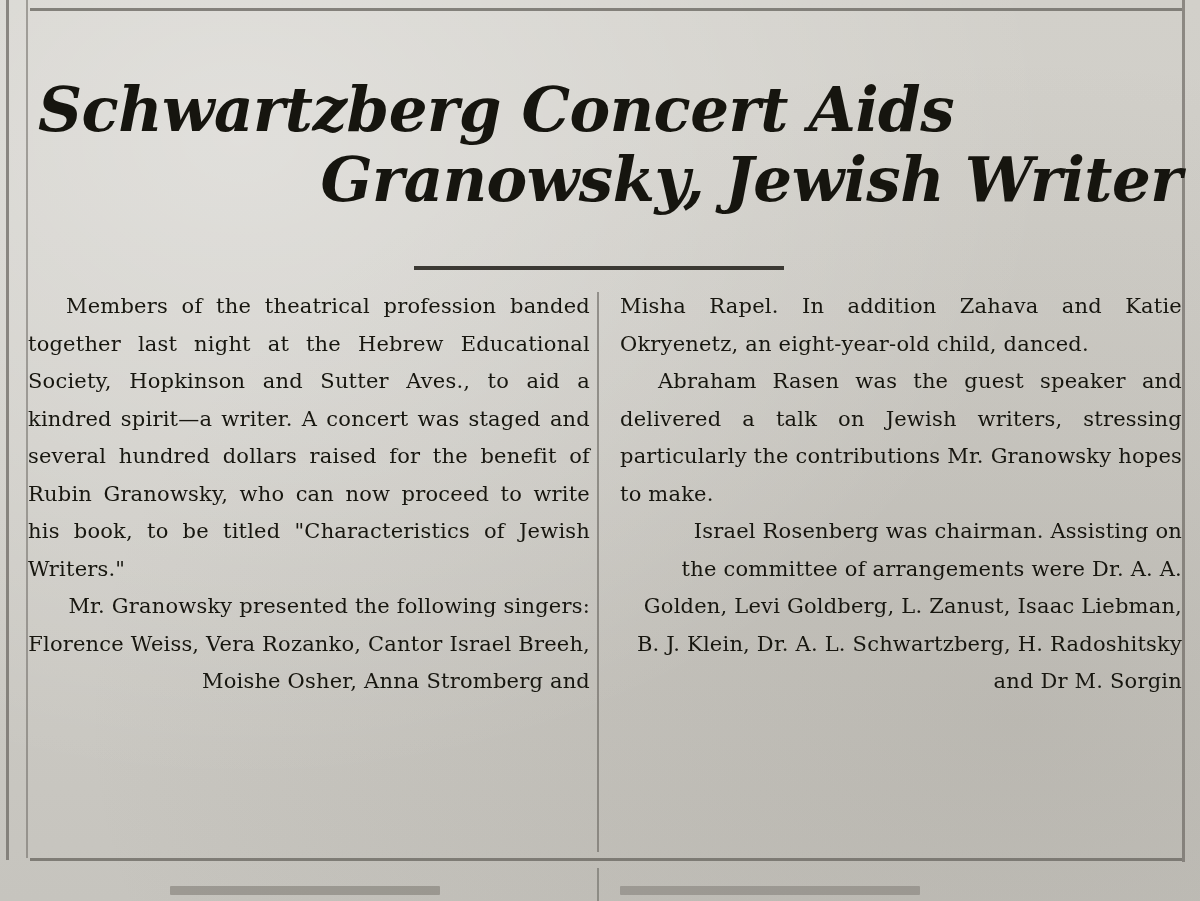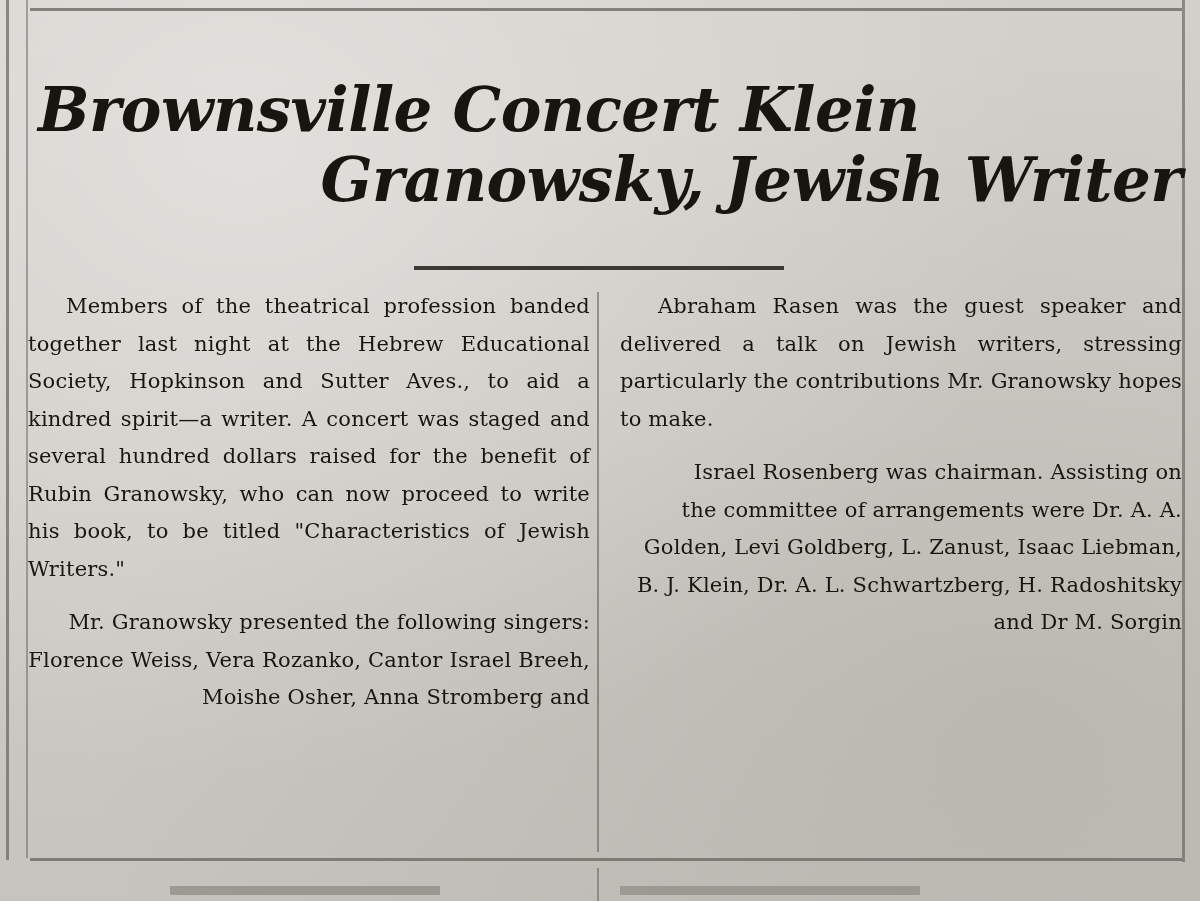--- a/index.html
+++ b/index.html
@@ -105,21 +105,21 @@
     line-height: 37.5px;
     letter-spacing: .2px;
   }
   .column.left  { padding-right: 14px; }
   .column.right { padding-left: 16px; }
   .para {
     margin: 0;
     text-align: justify;
     text-justify: inter-word;
   }
-  .para + .para { margin-top: 16px; }
+  .para + .para { margin-top: 0; }
   .para.indent::before {
     content: "";
     display: inline-block;
     width: 38px;
   }
   .para.last { text-align: right; }
 
   
   #column-divider {
     position: absolute;
@@ -151,36 +151,37 @@
 
   <div id="paper-texture"></div>
 
   <div class="edge-rule" id="left-rule-outer"></div>
   <div class="edge-rule" id="left-rule-inner"></div>
   <div class="edge-rule" id="right-rule"></div>
   <div class="edge-rule" id="top-rule"></div>
   <div class="edge-rule" id="bottom-rule"></div>
 
   <h1 id="headline">
-    <span class="hl-line-1">Brownsville Concert Klein</span>
+    <span class="hl-line-1">Schwartzberg Concert Aids</span>
     <span class="hl-line-2">Granowsky, Jewish Writer</span>
   </h1>
 
   <div id="headline-rule"></div>
 
   <div id="column-divider"></div>
 
   <div id="body-columns">
 
     <div class="column left">
       <p class="para indent">Members of the theatrical profession banded together last night at the Hebrew Educational Society, Hopkinson and Sutter Aves., to aid a kindred spirit—a writer. A concert was staged and several hundred dollars raised for the benefit of Rubin Granowsky, who can now proceed to write his book, to be titled "Characteristics of Jewish Writers."</p>
       <p class="para indent last">Mr. Granowsky presented the following singers: Florence Weiss, Vera Rozanko, Cantor Israel Breeh, Moishe Osher, Anna Stromberg and</p>
     </div>
 
     <div class="column right">
+      <p class="para">Misha Rapel. In addition Zahava and Katie Okryenetz, an eight-year-old child, danced.</p>
       <p class="para indent">Abraham Rasen was the guest speaker and delivered a talk on Jewish writers, stressing particularly the contributions Mr. Granowsky hopes to make.</p>
       <p class="para indent last">Israel Rosenberg was chairman. Assisting on the committee of arrangements were Dr. A. A. Golden, Levi Goldberg, L. Zanust, Isaac Liebman, B. J. Klein, Dr. A. L. Schwartzberg, H. Radoshitsky and Dr M. Sorgin</p>
     </div>
 
   </div>
 
   <div id="watermark"></div>
 
   <div id="below-divider"></div>
   <div id="below-fragment-left"></div>

